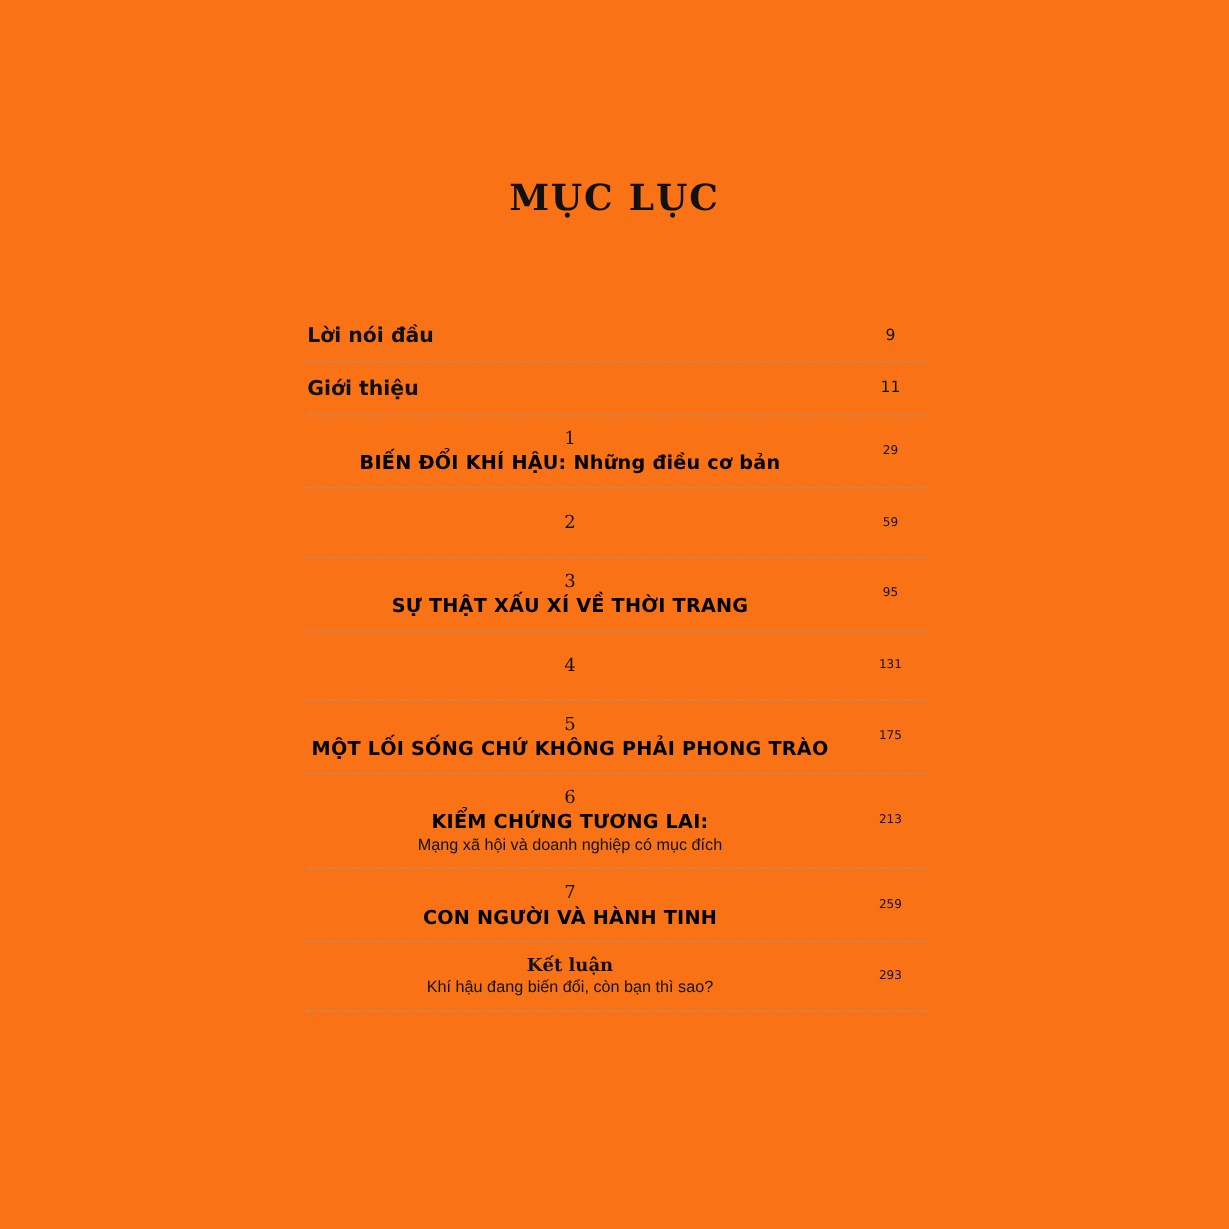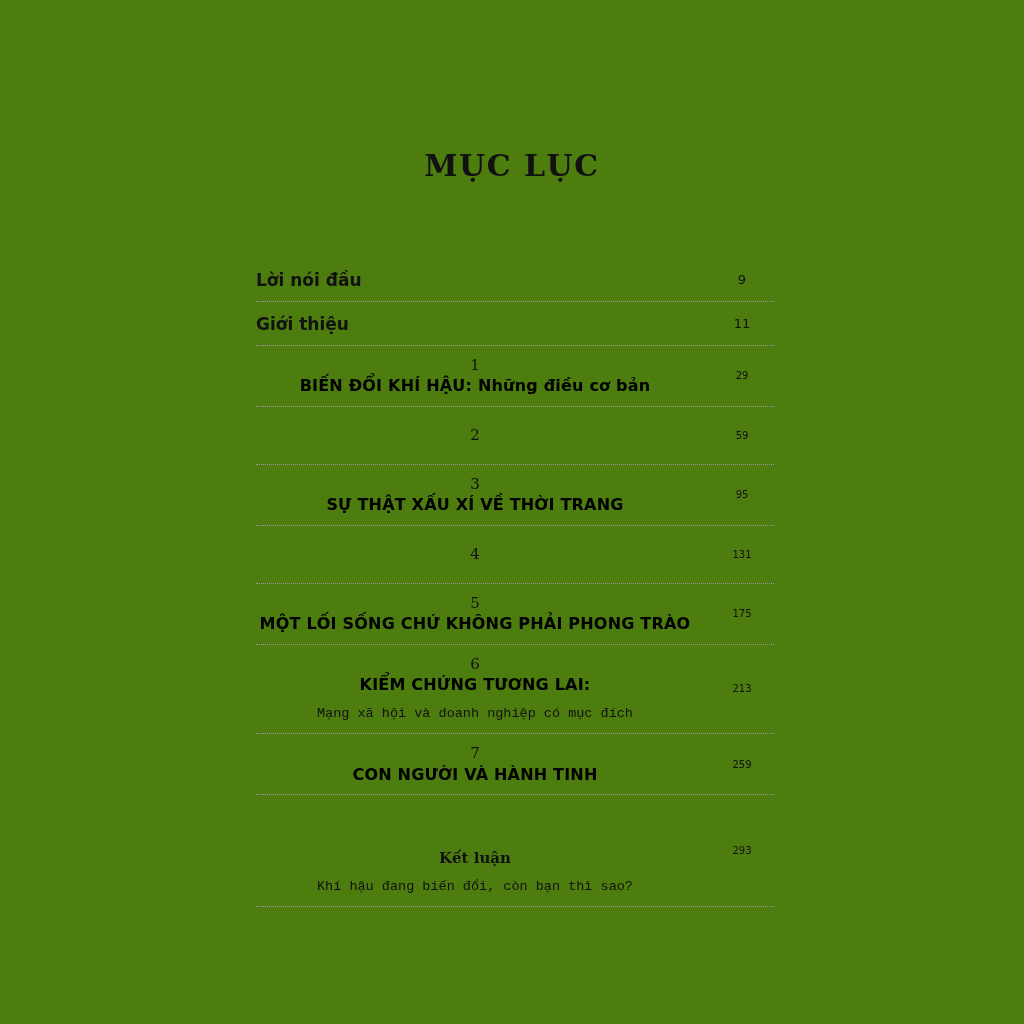--- a/index.html
+++ b/index.html
@@ -11,21 +11,21 @@
     width: 1024px;
     height: 1024px;
     font-family: "Liberation Sans", sans-serif;
     color: #000000;
     overflow: hidden;
   }
   .page {
     position: relative;
     width: 1024px;
     height: 1024px;
-    background: #4d7c0f;
+    background: #f97316;
   }
   .toc-title {
     position: absolute;
     top: 148px;
     left: 0;
     width: 1024px;
     text-align: center;
     font-family: "DejaVu Serif", serif;
     font-weight: bold;
     font-size: 30px;
@@ -93,31 +93,30 @@
     font-size: 16px;
     font-weight: bold;
     letter-spacing: 0.2px;
     color: #000000;
     font-family: "DejaVu Sans", sans-serif;
     line-height: 1.35;
   }
   .chapter-subtitle {
     font-size: 13.5px;
     color: #111111;
-    font-family: Liberation Mono, monospace;
+    font-family: Liberation Sans, sans-serif;
     line-height: 1.4;
-    margin-top: 10px;
+    margin-top: 0;
   }
   .row.chapter .page-no {
     font-size: 10px;
   }
   .row.closing .chapter-number {
     font-weight: bold;
     font-size: 15px;
-    margin-top: 44px;
   }
   .row.last {
     border-bottom: none;
     height: 48px;
   }
   .row.last .entry-title {
     font-size: 17px;
     font-weight: bold;
   }
   .row.last .page-no {

